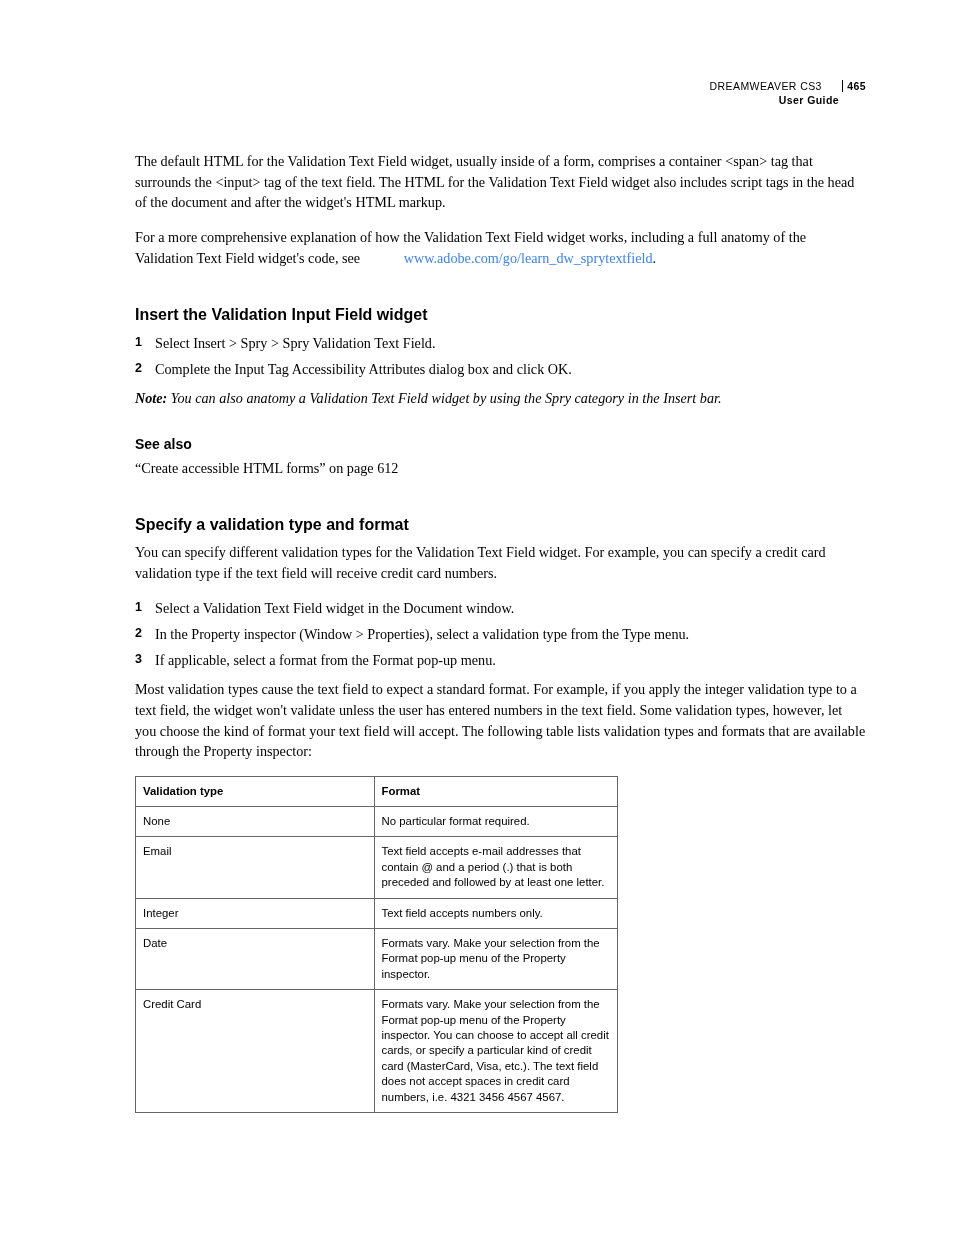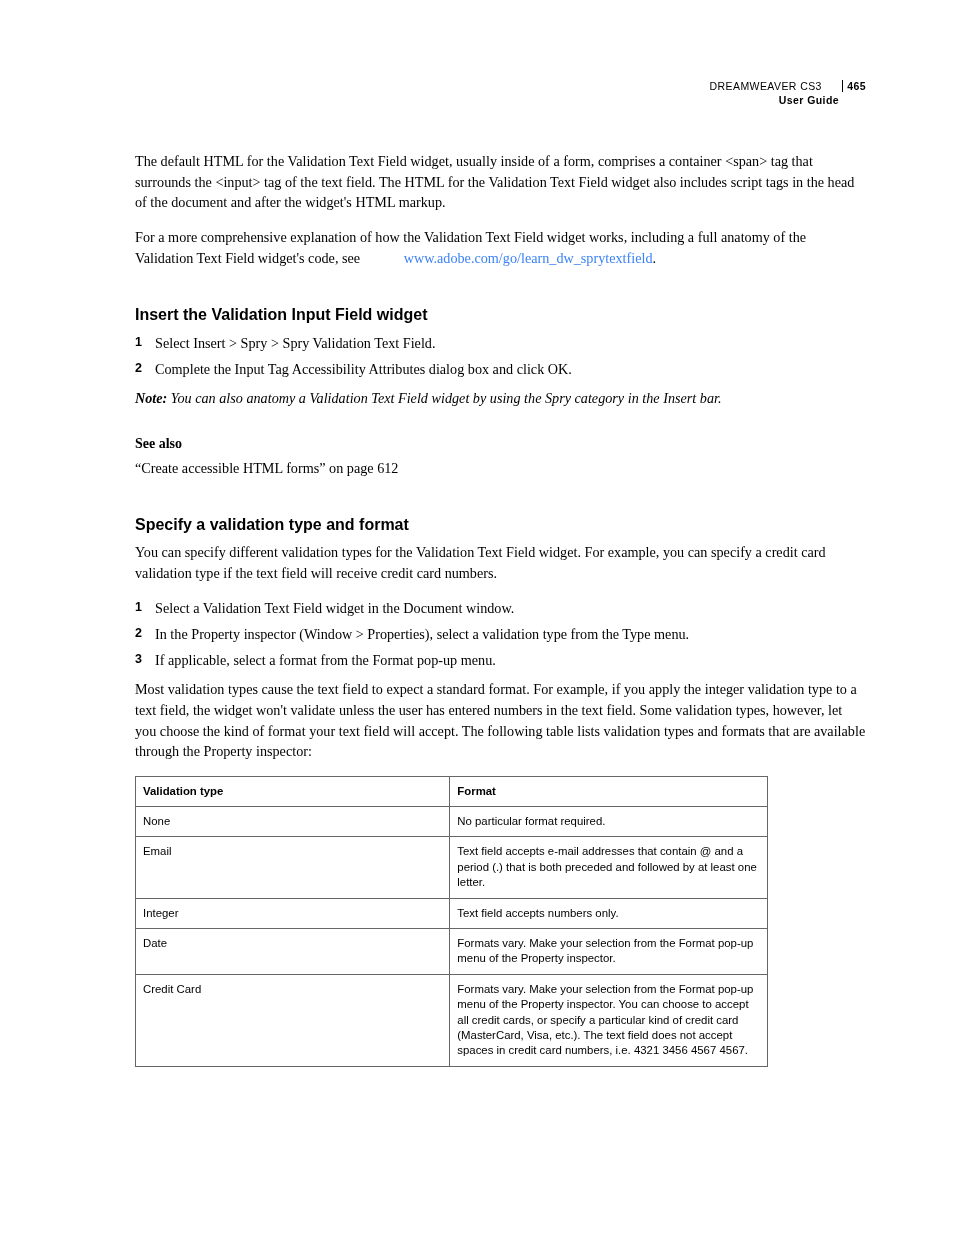--- a/index.html
+++ b/index.html
@@ -47,21 +47,21 @@
     margin-left: 40px;
   }
   .section-head {
     font-family: "Myriad Pro", Arial, sans-serif;
     font-weight: bold;
     font-size: 16px;
     margin-top: 38px;
     margin-bottom: 8px;
   }
   .sub-head {
-    font-family: Liberation Serif, serif;
+    font-family: Liberation Sans, sans-serif;
     font-weight: bold;
     font-size: 14px;
     margin-top: 26px;
     margin-bottom: 6px;
   }
   .numlist {
     margin: 0 0 8px 0;
     padding: 0;
   }
   .numlist .item {
@@ -83,21 +83,21 @@
   .note {
     font-style: italic;
     line-height: 1.5;
     margin-bottom: 14px;
   }
   .note .label {
     font-weight: bold;
   }
   table.vt {
     border-collapse: collapse;
-    width: 633px;
+    width: 483px;
     margin-top: 10px;
     font-family: "Myriad Pro", Arial, sans-serif;
     font-size: 11.4px;
     line-height: 1.35;
   }
   table.vt th, table.vt td {
     border: 1px solid #666;
     padding: 7px 8px 7px 7px;
     text-align: left;
     vertical-align: top;

